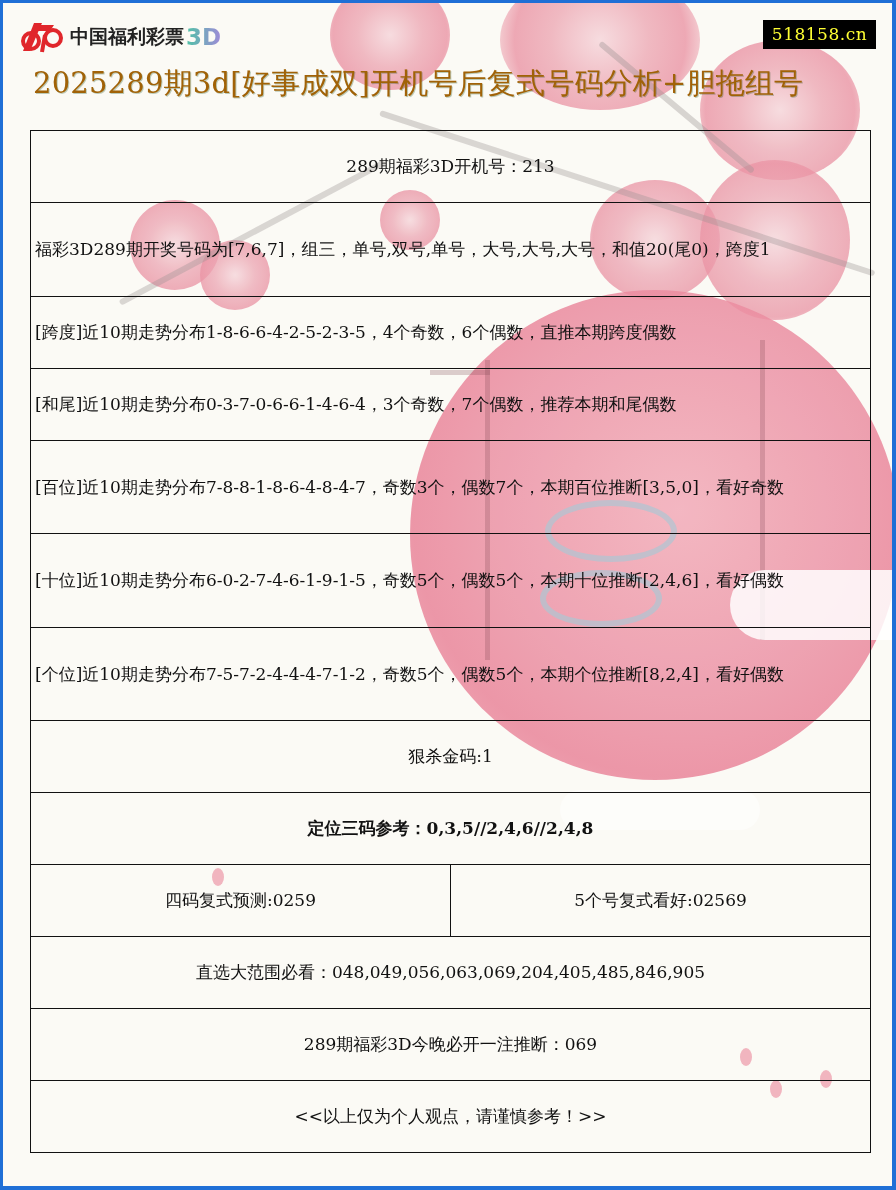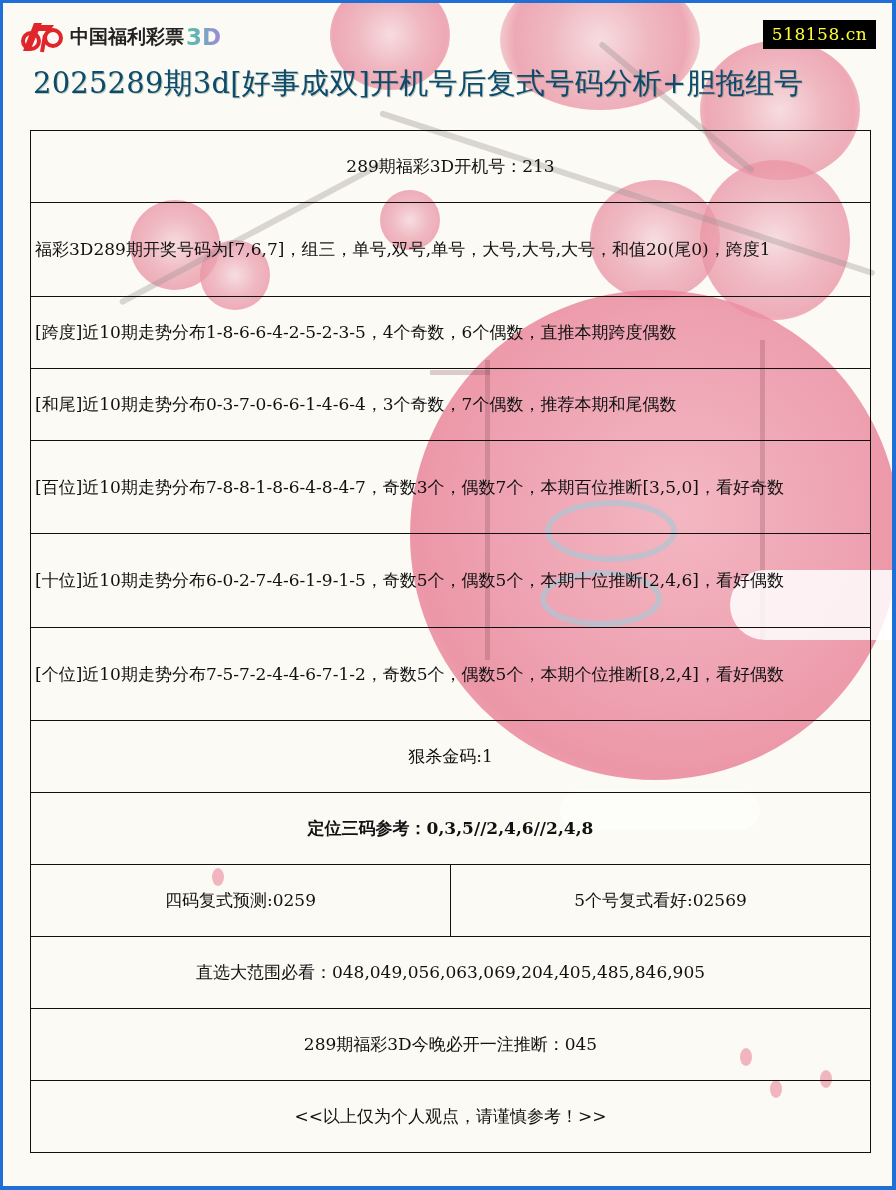--- a/index.html
+++ b/index.html
@@ -63,21 +63,21 @@
     margin-left: 2px;
   }
   .site-badge {
     position: absolute; left: 763px; top: 20px; width: 113px; height: 29px;
     background: #000; color: #ffff33; z-index: 3;
     font-family: "DejaVu Serif", "Liberation Serif", serif;
     font-size: 17px; line-height: 29px; text-align: center; letter-spacing: 0.5px;
   }
   .page-title {
     position: absolute; left: 33px; top: 64px; z-index: 3;
-    font-size: 29px; color: #0c4a6e; white-space: nowrap;
+    font-size: 29px; color: #a16207; white-space: nowrap;
     text-shadow: 1px 1px 0 rgba(0,60,0,0.25);
     letter-spacing: 0.2px;
   }
 
   
   table.info {
     position: absolute; left: 30px; top: 130px; width: 841px; z-index: 3;
     border-collapse: collapse;
     font-size: 17px; color: #111;
   }
@@ -150,35 +150,35 @@
   <tr style="height:72px;">
     <td colspan="2" class="left">[和尾]近10期走势分布0-3-7-0-6-6-1-4-6-4，3个奇数，7个偶数，推荐本期和尾偶数</td>
   </tr>
   <tr style="height:93px;">
     <td colspan="2" class="left">[百位]近10期走势分布7-8-8-1-8-6-4-8-4-7，奇数3个，偶数7个，本期百位推断[3,5,0]，看好奇数</td>
   </tr>
   <tr style="height:94px;">
     <td colspan="2" class="left">[十位]近10期走势分布6-0-2-7-4-6-1-9-1-5，奇数5个，偶数5个，本期十位推断[2,4,6]，看好偶数</td>
   </tr>
   <tr style="height:93px;">
-    <td colspan="2" class="left">[个位]近10期走势分布7-5-7-2-4-4-6-7-1-2，奇数5个，偶数5个，本期个位推断[8,2,4]，看好偶数</td>
+    <td colspan="2" class="left">[个位]近10期走势分布7-5-7-2-4-4-4-7-1-2，奇数5个，偶数5个，本期个位推断[8,2,4]，看好偶数</td>
   </tr>
   <tr style="height:72px;margin-top:16px;">
     <td colspan="2" class="center">狠杀金码:1</td>
   </tr>
   <tr style="height:72px;font-weight:bold;">
     <td colspan="2" class="center">定位三码参考：0,3,5//2,4,6//2,4,8</td>
   </tr>
   <tr style="height:72px;">
     <td class="center" style="width:411px;">四码复式预测:0259</td>
     <td class="center">5个号复式看好:02569</td>
   </tr>
   <tr style="height:72px;">
     <td colspan="2" class="center">直选大范围必看：048,049,056,063,069,204,405,485,846,905</td>
   </tr>
   <tr style="height:72px;">
-    <td colspan="2" class="center">289期福彩3D今晚必开一注推断：045</td>
+    <td colspan="2" class="center">289期福彩3D今晚必开一注推断：069</td>
   </tr>
   <tr style="height:72px;">
     <td colspan="2" class="center">&lt;&lt;以上仅为个人观点，请谨慎参考！&gt;&gt;</td>
   </tr>
 </tbody>
   </table>
 
 </body></html>

